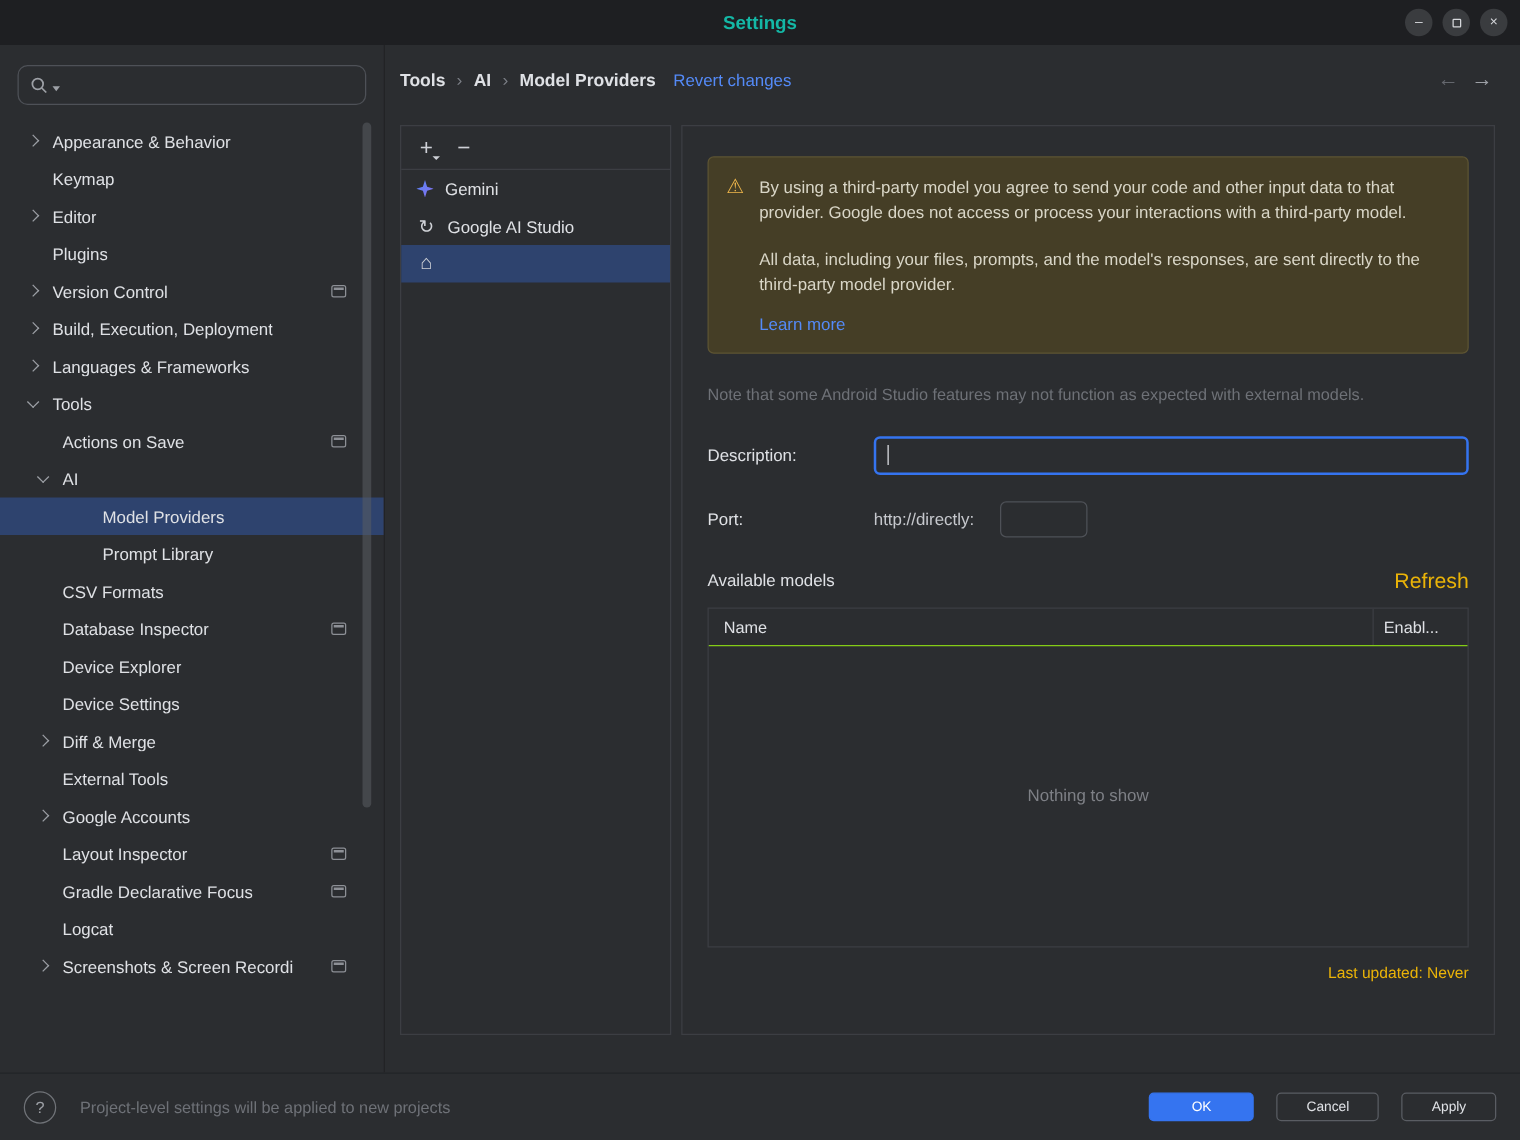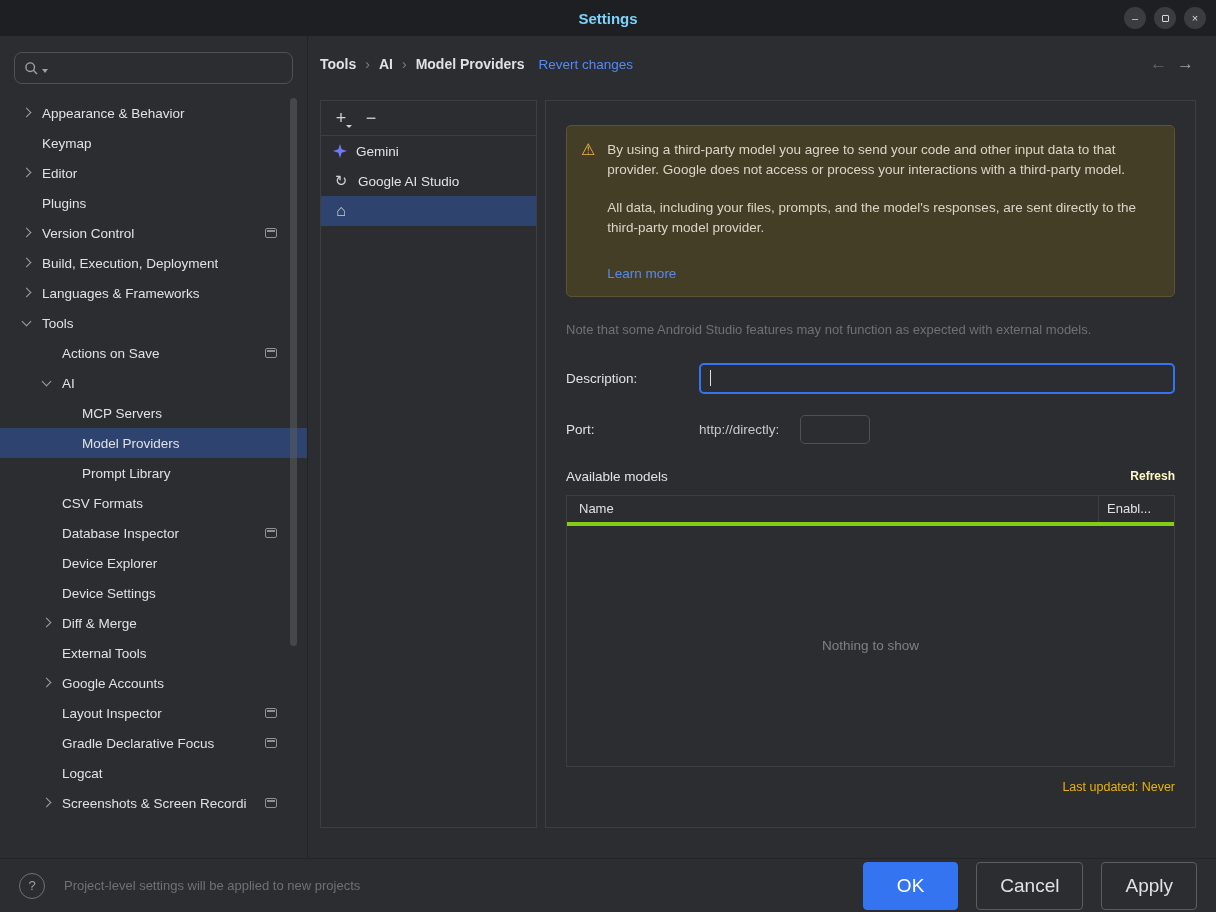--- a/index.html
+++ b/index.html
@@ -1,36 +1,36 @@
 <!DOCTYPE html>
 <html><head>
 <meta charset="utf-8">
 <style>
   * { box-sizing: border-box; }
   body { margin:0; background:#1e1f22; font-family:"Liberation Sans","DejaVu Sans",sans-serif; }
   .window { position:relative; width:1216px; height:912px; background:#2b2d30; overflow:hidden; color:#dfe1e5; }
 
   
   .titlebar { position:absolute; top:0; left:0; right:0; height:36px; background:#1e1f22; display:flex; align-items:center; justify-content:center; }
-  .title { font-size:15px; font-weight:700; color:#7dd3fc; }
+  .title { font-size:15px; font-weight:700; color:#14b8a6; }
   .win-controls { position:absolute; right:10px; top:7px; display:flex; gap:8px; }
   .win-btn { width:22px; height:22px; border-radius:50%; background:#3a3c3f; border:none; color:#d6d8dc; font-size:11px; display:flex; align-items:center; justify-content:center; padding:0; cursor:pointer; }
   .maxbox { width:7px; height:7px; border:1.2px solid #d6d8dc; border-radius:1px; display:block; }
 
   
   .sidebar { position:absolute; top:36px; left:0; bottom:54px; width:308px; background:#2b2d30; border-right:1px solid #222325; }
   .searchbox { margin:16px 14px 10px 14px; height:32px; border:1px solid #4e5157; border-radius:8px; display:flex; align-items:center; padding:0 9px; gap:3px; }
   .search-svg { flex:0 0 auto; }
   .search-caret { width:0; height:0; border-left:3.5px solid transparent; border-right:3.5px solid transparent; border-top:4px solid #9da0a6; margin-top:5px; }
   .search-input { flex:1; background:transparent; border:none; outline:none; color:#dfe1e5; font-size:13px; min-width:0; }
 
   .tree { position:absolute; top:62px; left:0; right:0; bottom:0; overflow:hidden; }
   .tree-row { height:30px; display:flex; align-items:center; font-size:13.5px; color:#dfe1e5; position:relative; cursor:default; white-space:nowrap; }
   .tree-row.lvl0 { padding-left:16px; }
-  .tree-row.lvl1 { padding-left:36px; }
+  .tree-row.lvl1 { padding-left:24px; }
   .tree-row.lvl2 { padding-left:56px; }
   .tree-row.selected { background:#2e436e; }
   .chev { width:26px; flex:0 0 26px; height:100%; position:relative; }
   .chev.right::before, .chev.down::before { content:''; position:absolute; width:6px; height:6px; border-right:1.5px solid #9da0a6; border-bottom:1.5px solid #9da0a6; left:7px; top:11px; }
   .chev.right::before { transform:rotate(-45deg); }
   .chev.down::before  { transform:rotate(45deg); top:10px; }
   .tree-label { overflow:hidden; }
   .screen-badge { margin-left:auto; margin-right:30px; width:12px; height:10px; border:1.2px solid #8d9096; border-radius:2px; position:relative; flex:0 0 auto; }
   .screen-badge::after { content:''; position:absolute; left:1px; right:1px; top:1px; height:2px; background:#8d9096; }
   .scrollbar-thumb { position:absolute; right:10px; top:62px; width:7px; height:548px; background:#5a5d63; opacity:.55; border-radius:4px; }
@@ -60,48 +60,48 @@
   .prov-icon.gemini { width:14px; flex:0 0 14px; height:14px; background:linear-gradient(135deg,#5286f5 0%,#8a6ff0 100%); clip-path:polygon(50% 0%,62% 38%,100% 50%,62% 62%,50% 100%,38% 62%,0% 50%,38% 38%); }
   .prov-icon.ai-studio { font-size:15px; }
   .prov-icon.home { font-size:16px; }
 
   
   .detail-panel { flex:1; border:1px solid #3c3e43; background:#2b2d30; padding:24px 20px 14px; display:flex; flex-direction:column; overflow:hidden; }
   .warning { display:flex; gap:12px; background:#453e26; border:1px solid #5d5433; border-radius:5px; padding:14px 14px 12px; flex:0 0 auto; }
   .warn-icon { color:#eeb64b; font-size:16px; line-height:1.25; flex:0 0 auto; }
   .warn-body { font-size:13.5px; line-height:1.45; color:#d9d6c7; }
   .warn-body p { margin:0 0 19px; max-width:572px; }
-  .warn-body p + p { margin-bottom:27px; }
+  .warn-body p + p { margin-bottom:13px; }
   .learn-more { color:#548af7; font-size:13.5px; cursor:pointer; text-decoration:none; }
 
   .note { color:#6e7177; font-size:13px; margin:25px 0 0; }
   .form-row { display:flex; align-items:center; margin-top:26px; flex:0 0 auto; }
   .f-label { width:133px; flex:0 0 133px; font-size:13.5px; color:#dfe1e5; }
   .desc-input { flex:1; height:31px; border:2px solid #3574f0; border-radius:5px; background:#2b2d30; display:flex; align-items:center; padding:0 9px; }
   .caret { width:1px; height:16px; background:#dfe1e5; }
   .port-row { margin-top:21px; }
   .port-prefix { font-size:13.5px; color:#c6c8cd; margin-right:21px; }
   .port-input { width:70px; height:29px; border:1px solid #4e5157; border-radius:5px; background:#2b2d30; }
   .models-row { margin-top:25px; display:flex; justify-content:space-between; align-items:center; flex:0 0 auto; }
   .models-label { font-size:13.5px; color:#dfe1e5; }
-  .refresh { font-size:12px; color:#fef9c3;font-weight:bold; }
+  .refresh { font-size:17px; color:#eab308; }
   .models-table { margin-top:11px; border:1px solid #3c3e43; height:272px; display:flex; flex-direction:column; flex:0 0 272px; }
-  .thead { height:30px; flex:0 0 30px; display:flex; border-bottom:4px solid #84cc16; align-items:stretch; font-size:13px; color:#dfe1e5; }
+  .thead { height:30px; flex:0 0 30px; display:flex; border-bottom:1px solid #84cc16; align-items:stretch; font-size:13px; color:#dfe1e5; }
   .th { display:flex; align-items:center; }
   .th-name { flex:1; padding-left:12px; }
   .th-enabled { width:76px; flex:0 0 76px; border-left:1px solid #3c3e43; padding-left:8px; }
   .tbody { flex:1; display:flex; align-items:center; justify-content:center; }
   .empty { color:#7e8086; font-size:13.5px; }
   .last-updated { margin-top:13px; text-align:right; color:#eab308; font-size:12.5px; }
 
   
   .footer { position:absolute; left:0; right:0; bottom:0; height:54px; background:#2b2d30; border-top:1px solid #222427; display:flex; align-items:center; padding:0 19px; gap:18px; }
   .help-btn { width:26px; height:26px; border-radius:50%; border:1px solid #6f7277; color:#9da0a6; display:flex; align-items:center; justify-content:center; font-size:13px; flex:0 0 auto; cursor:pointer; }
   .hint { color:#6e7177; font-size:13px; margin-right:auto; margin-left:1px; }
-  .btn { height:48px; border-radius:4px; font-size:19px; padding:0 23px; background:transparent; border:1px solid #5a5d63; color:#dfe1e5; cursor:pointer; }
+  .btn { height:23px; border-radius:4px; font-size:11px; padding:0 23px; background:transparent; border:1px solid #5a5d63; color:#dfe1e5; cursor:pointer; }
   .btn.primary { background:#3574f0; border-color:#3574f0; color:#ffffff; padding:0 33px; }
 </style>
 </head>
 <body>
 
 <div class="window">
 
   <div class="titlebar">
     <div class="title">Settings</div>
     <div class="win-controls">
@@ -162,24 +162,20 @@
         </div>
         <div class="tree-row lvl1">
           <span class="chev"></span>
           <span class="tree-label">Actions on Save</span>
           <span class="screen-badge"></span>
         </div>
         <div class="tree-row lvl1">
           <span class="chev down"></span>
           <span class="tree-label">AI</span>
         </div>
-        <div class="tree-row lvl2">
-          <span class="chev"></span>
-          <span class="tree-label">MCP Servers</span>
-        </div>
         <div class="tree-row lvl2 selected">
           <span class="chev"></span>
           <span class="tree-label">Model Providers</span>
         </div>
         <div class="tree-row lvl2">
           <span class="chev"></span>
           <span class="tree-label">Prompt Library</span>
         </div>
         <div class="tree-row lvl1">
           <span class="chev"></span>

